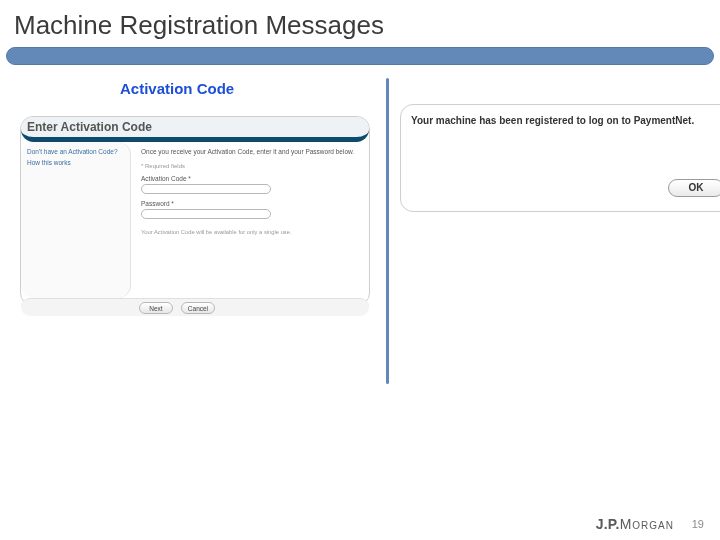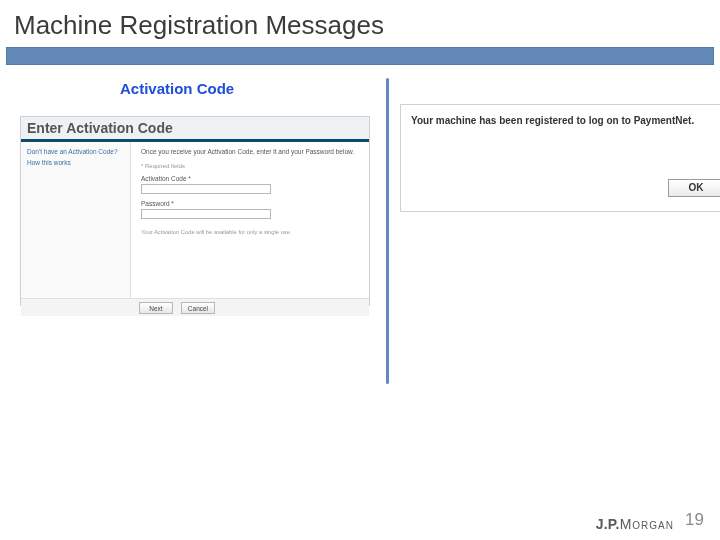--- a/index.html
+++ b/index.html
@@ -1,54 +1,54 @@
 <!DOCTYPE html>
 <html><head>
 <meta charset="utf-8">
 <style>
-  * { box-sizing: border-box; margin: 0; padding: 0; }
+  * { box-sizing: border-box; margin: 0; padding: 0; border-radius: 13px; }
   html, body { width: 720px; height: 540px; font-family: Arial, Helvetica, sans-serif; background: #fff; color: #333; }
   .slide { position: relative; width: 720px; height: 540px; }
 
   
   .title-wrap { position: absolute; left: 6px; right: 6px; top: 6px; }
   .title { font-size: 26px; font-weight: 400; color: #3b3b3b; padding: 4px 8px 8px 8px; }
   .blue-bar { height: 18px; background: #6289B8; border: 1px solid #527aa8; margin-top: -2px; }
 
   
   .colhead-left { position: absolute; left: 120px; top: 80px; font-size: 15px; font-weight: 700; color: #1d4ed8; }
   .colhead-right { position: absolute; left: 416px; top: 80px; font-size: 15px; font-weight: 700; color: #333; }
 
   
   .vdivider { position: absolute; left: 386px; top: 78px; width: 3px; height: 306px; background: #6289B8; border-radius: 2px; }
 
   
   .panel-left { position: absolute; left: 20px; top: 116px; width: 350px; height: 190px; border: 1px solid #cfcfcf; background: #fff; font-size: 7px; color: #555; }
-  .pl-header { background: #eef2f5; border-bottom: 3px solid #0c4a6e; padding: 3px 6px; font-weight: 700; font-size: 14px; color: #555; }
+  .pl-header { background: #eef2f5; border-bottom: 5px solid #0c4a6e; padding: 3px 6px; font-weight: 700; font-size: 12px; color: #555; }
   .pl-body { display: flex; height: calc(100% - 32px); }
   .pl-side { width: 110px; border-right: 1px solid #e0e0e0; background: #fafafa; padding: 6px; }
   .pl-side .link { color: #3b6ea5; font-size: 6.5px; margin-bottom: 4px; cursor: pointer; }
   .pl-main { flex: 1; padding: 6px 10px; }
   .pl-main .req { color: #999; font-size: 6px; margin-bottom: 6px; }
   .pl-main .intro { color: #555; font-size: 6.5px; margin-bottom: 8px; }
   .flabel { font-size: 6.5px; color: #555; margin-top: 6px; display: block; }
   .finput { width: 130px; height: 10px; border: 1px solid #b8b8b8; background: #fff; margin-top: 2px; }
   .pl-note { font-size: 5.8px; color: #999; margin-top: 10px; }
   .pl-footer { height: 18px; border-top: 1px solid #e0e0e0; background: #f4f4f4; padding: 3px 0 0 118px; }
   .pl-btn { display: inline-block; min-width: 34px; height: 12px; line-height: 12px; text-align: center; border: 1px solid #b8b8b8; background: linear-gradient(#fff,#e7e7e7); font-size: 6.5px; color: #444; margin-right: 6px; }
 
   
   .panel-right { position: absolute; left: 400px; top: 104px; width: 333px; height: 108px; border: 1px solid #cfcfcf; background: #fff; font-size: 10px; color: #333; font-weight: bold; }
   .pr-body { padding: 10px 10px 0 10px; height: 70px; }
   .pr-footer { display: flex; justify-content: flex-end; padding: 4px 8px 8px 0; }
   .pr-btn { min-width: 56px; height: 18px; line-height: 16px; text-align: center; border: 1px solid #9a9a9a; background: linear-gradient(#fff,#eaeaea); font-size: 10px; color: #333; }
 
   
   .footer { position: absolute; left: 18px; bottom: 10px; font-size: 8.5px; color: #555; }
-  .page-num { position: absolute; right: 16px; bottom: 10px; font-size: 17px; color: #8b8b8b; }
+  .page-num { position: absolute; right: 16px; bottom: 10px; font-size: 11px; color: #8b8b8b; }
   .logo { position: absolute; right: 46px; bottom: 8px; font-size: 14px; color: #5a5a5a; letter-spacing: 0.2px; }
   .logo .jp { font-weight: 700; }
   .logo .morgan { font-variant: small-caps; letter-spacing: 1px; }
 </style>
 </head>
 <body>
 
 <div class="slide">
 
   <div class="title-wrap">

